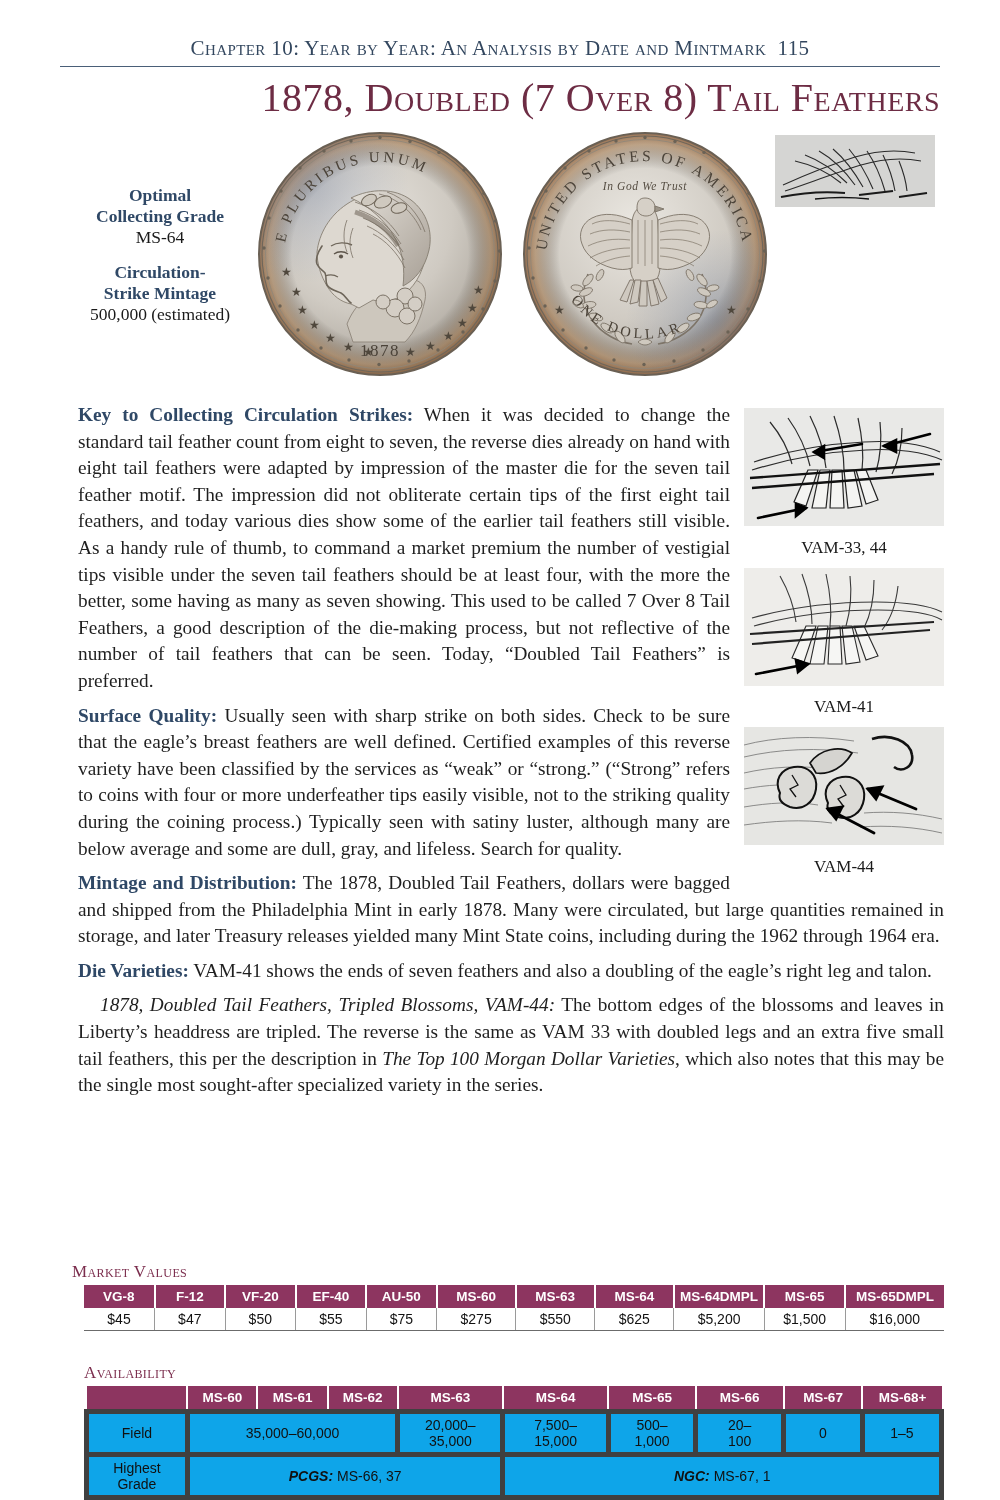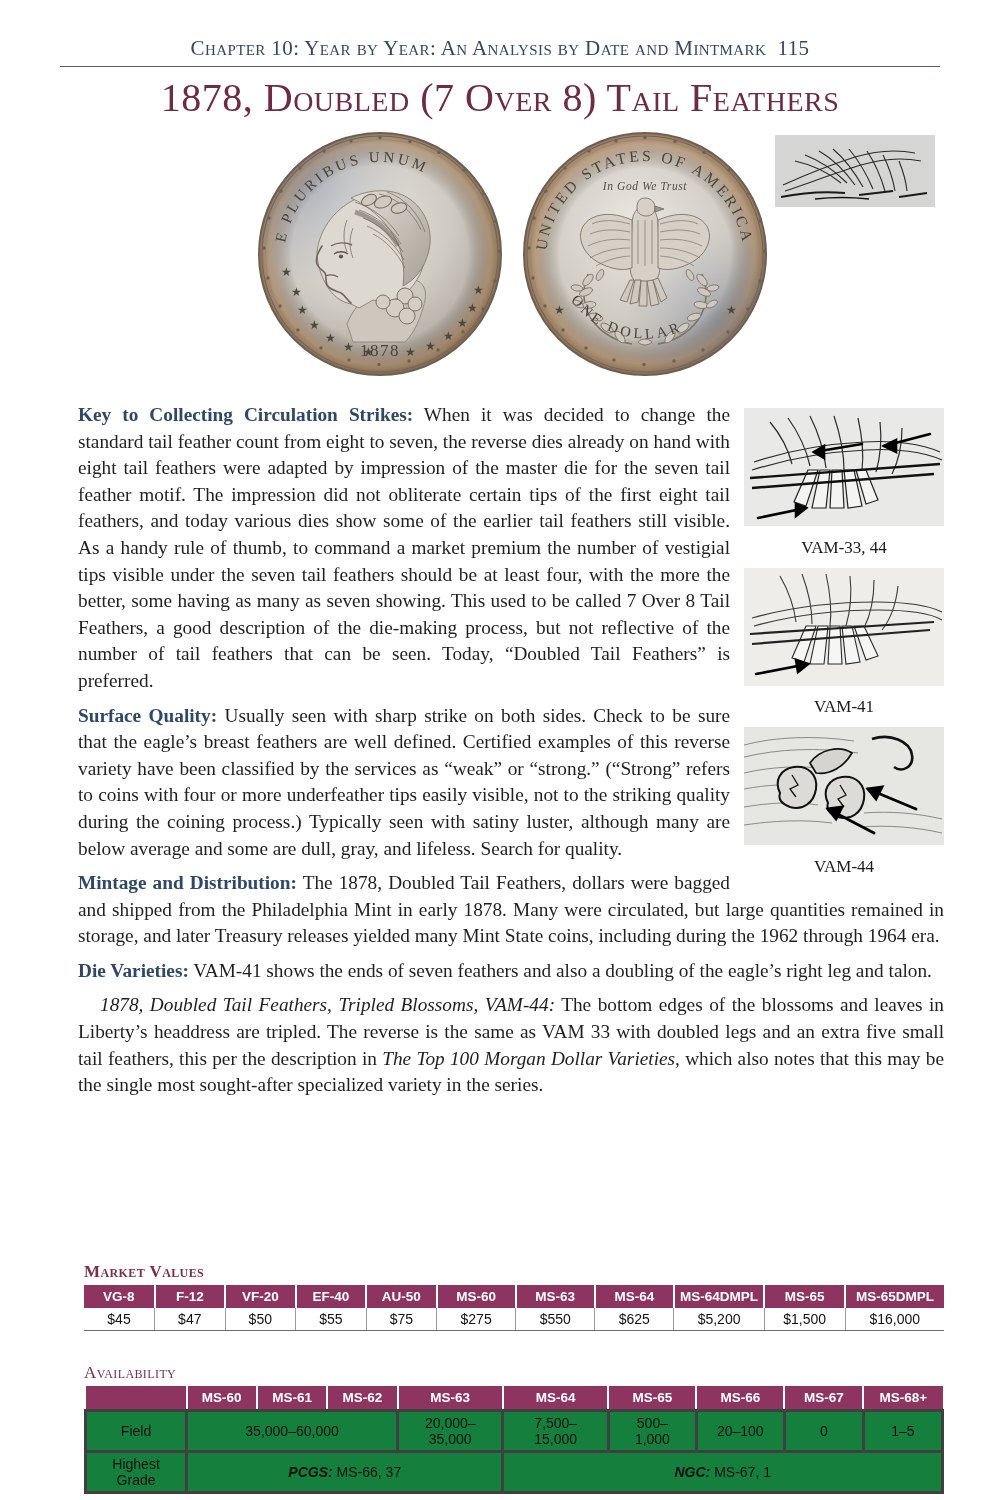--- a/index.html
+++ b/index.html
@@ -25,21 +25,21 @@
   }
   .runhead .pg{color:#33475f;}
   .rule{
     position:absolute;left:60px;top:66px;width:880px;height:1px;
     background:#4a5f78;
   }
 
   
   .title{
     position:absolute;left:60px;top:76px;width:880px;
-    text-align:center;
+    text-align:right;
     font-variant:small-caps;
     font-size:40px;
     line-height:44px;
     color:#6d2c44;
     letter-spacing:.5px;
     white-space:nowrap;
   }
 
   
   .leftinfo{
@@ -120,41 +120,50 @@
   }
   .av th{
     background:#8d3560;color:#ffffff;font-size:13.5px;font-weight:bold;
     padding:4px 2px;text-align:center;border-right:2px solid #ffffff;
     white-space:nowrap;
   }
   .av th.blank{background:#8d3560;}
   .av th:last-child{border-right:0;}
   .av td{
     font-size:14px;text-align:center;padding:3px 18px;color:#111;
-    border:3px solid #404040;background:#15803d;
+    border:5px solid #404040;background:#0ea5e9;
   }
   .av td.rowlab{font-size:14px;text-align:center;}
   .av td.hg{font-size:14px;}
   .av .svc{font-style:italic;font-weight:bold;}
 
-  .mvlabel{left:84px;top:1262px;font-weight:bold;}
+  .mvlabel{left:72px;top:1262px;}
   .avlabel{left:84px;top:1363px;}
 </style>
 </head>
 <body>
 
 <div class="page">
 
   <div class="runhead">
     <span>Chapter 10: Year by Year: An Analysis by Date and Mintmark</span>&nbsp;&nbsp;<span class="pg">115</span>
   </div>
   <div class="rule"></div>
 
   <div class="title">1878, Doubled (7 Over 8) Tail Feathers</div>
 
+  <div class="leftinfo">
+    <div class="lbl">Optimal</div>
+    <div class="lbl">Collecting Grade</div>
+    <div class="val">MS-64</div>
+    <div class="gap"></div>
+    <div class="lbl">Circulation-</div>
+    <div class="lbl">Strike Mintage</div>
+    <div class="val">500,000 (estimated)</div>
+  </div>
 
   <div class="coinwrap">
 
     <svg class="coin obv" width="250" height="252" viewBox="0 0 250 252">
       <defs>
         <radialGradient id="obvField" cx="42%" cy="36%" r="72%">
           <stop offset="0%" stop-color="#e9e6e0"></stop>
           <stop offset="52%" stop-color="#cfcac2"></stop>
           <stop offset="82%" stop-color="#b2aca3"></stop>
           <stop offset="100%" stop-color="#8d8478"></stop>

